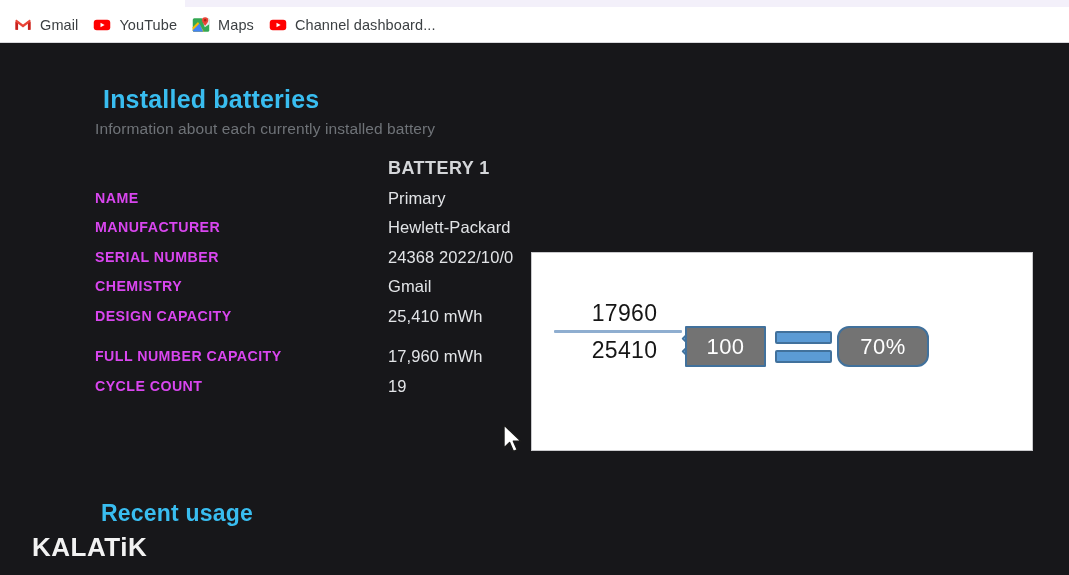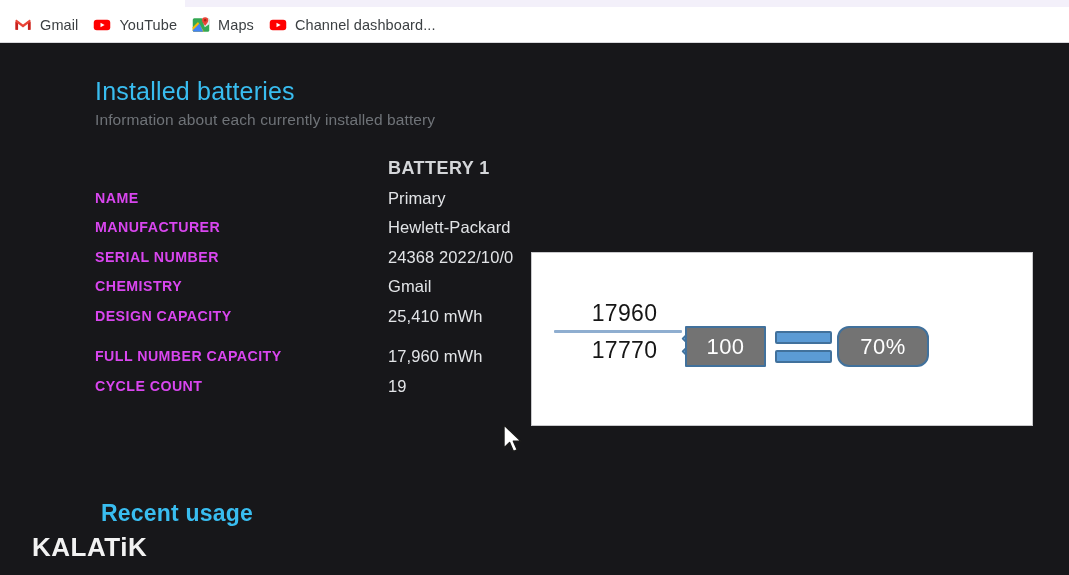--- a/index.html
+++ b/index.html
@@ -76,25 +76,25 @@
     overflow: hidden;
   }
 
   #section-installed-batteries {
     position: absolute;
     left: 95px;
     top: 34px;
   }
   .section-title {
     font-size: 25px;
-    font-weight: 400;
+    font-weight: 700;
     color: #39bdf0;
     letter-spacing: .2px;
     line-height: 1.05;
-    margin: 0;
+    margin: 8px;
   }
   .section-subtitle {
     font-size: 15.5px;
     color: #6f7378;
     margin: 7px 0 0 0;
     letter-spacing: .1px;
     font-weight: 400;
   }
 
   
@@ -170,21 +170,21 @@
     height: 32px;
     pointer-events: none;
   }
 
   
   #math-overlay {
     position: absolute;
     left: 531px;
     top: 252px;
     width: 502px;
-    height: 174px;
+    height: 199px;
     background: #ffffff;
     border: 1px solid #c9c9cc;
     box-sizing: border-box;
     overflow: hidden;
   }
   #fraction {
     position: absolute;
     left: 40px;
     top: 46px;
     width: 105px;
@@ -376,21 +376,21 @@
     <path d="M2 1 L2 24 L7.6 18.6 L11.4 27.5 L15.2 25.8 L11.4 17.2 L19 17.2 Z" fill="#ffffff" stroke="#1a1a1a" stroke-width="1.4" stroke-linejoin="round"></path>
   </svg>
 
 </div>
 
 <div id="math-overlay">
 
   <div id="fraction">
     <div class="frac-num">17960</div>
     <div class="frac-bar"></div>
-    <div class="frac-den">17770</div>
+    <div class="frac-den">25410</div>
   </div>
 
   <svg id="multiply-icon" viewBox="0 0 34 34">
     <path d="M10.6 2.6 L17 9 L23.4 2.6 L31.4 10.6 L25 17 L31.4 23.4 L23.4 31.4 L17 25 L10.6 31.4 L2.6 23.4 L9 17 L2.6 10.6 Z" fill="#5b9bd5" stroke="#41719c" stroke-width="1.6" stroke-linejoin="round"></path>
   </svg>
 
   <div class="value-box" id="box-hundred">100</div>
 
   <div id="equals-icon">
     <div class="eq-bar"></div>

